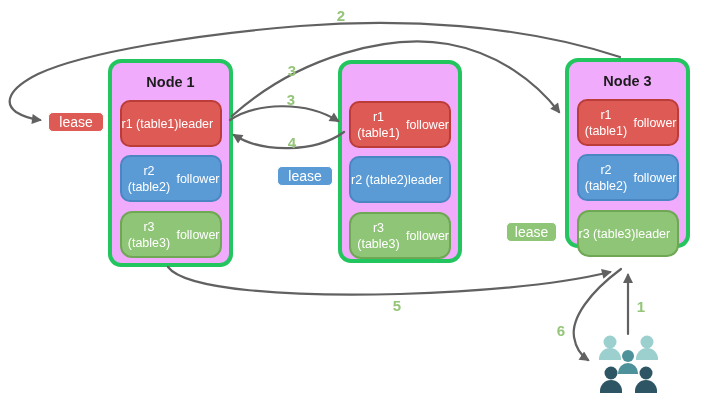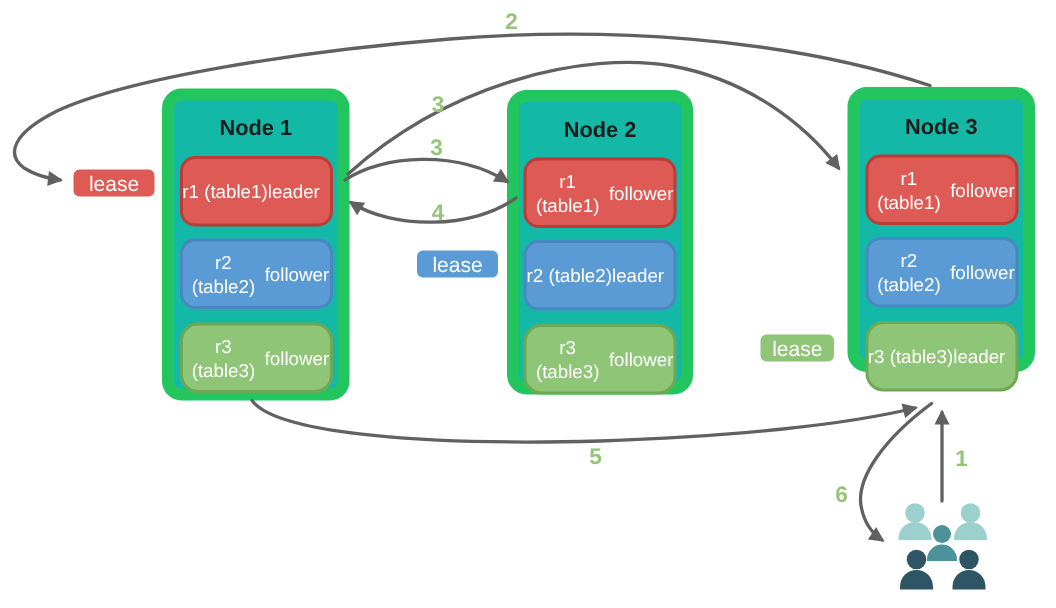--- a/index.html
+++ b/index.html
@@ -10,22 +10,22 @@
     position: relative;
     width: 704px;
     height: 405px;
     background: #ffffff;
     overflow: hidden;
   }
 
   
   .node {
     position: absolute;
-    background: #14b8a6;
-    border: 8px solid #22c55e;
+    background: #f0abfc;
+    border: 4px solid #22c55e;
     border-radius: 13px;
   }
   .node-1 { left: 108px; top: 59px;  width: 125px; height: 208px; }
   .node-2 { left: 338px; top: 60px;  width: 124px; height: 203px; }
   .node-3 { left: 565px; top: 58px;  width: 125px; height: 190px; }
 
   .node-title {
     position: absolute;
     top: 11px; left: 0; right: 0;
     text-align: center;
@@ -144,21 +144,20 @@
       <span>r2 (table2)</span>
       <span>follower</span>
     </div>
     <div class="replica pos-3 c-green">
       <span>r3 (table3)</span>
       <span>follower</span>
     </div>
   </div>
 
   <div class="node node-2">
-    <div class="node-title">Node 2</div>
     <div class="replica pos-1 c-red">
       <span>r1 (table1)</span>
       <span>follower</span>
     </div>
     <div class="replica pos-2 c-blue">
       <span>r2 (table2)</span>
       <span>leader</span>
     </div>
     <div class="replica pos-3 c-green">
       <span>r3 (table3)</span>

